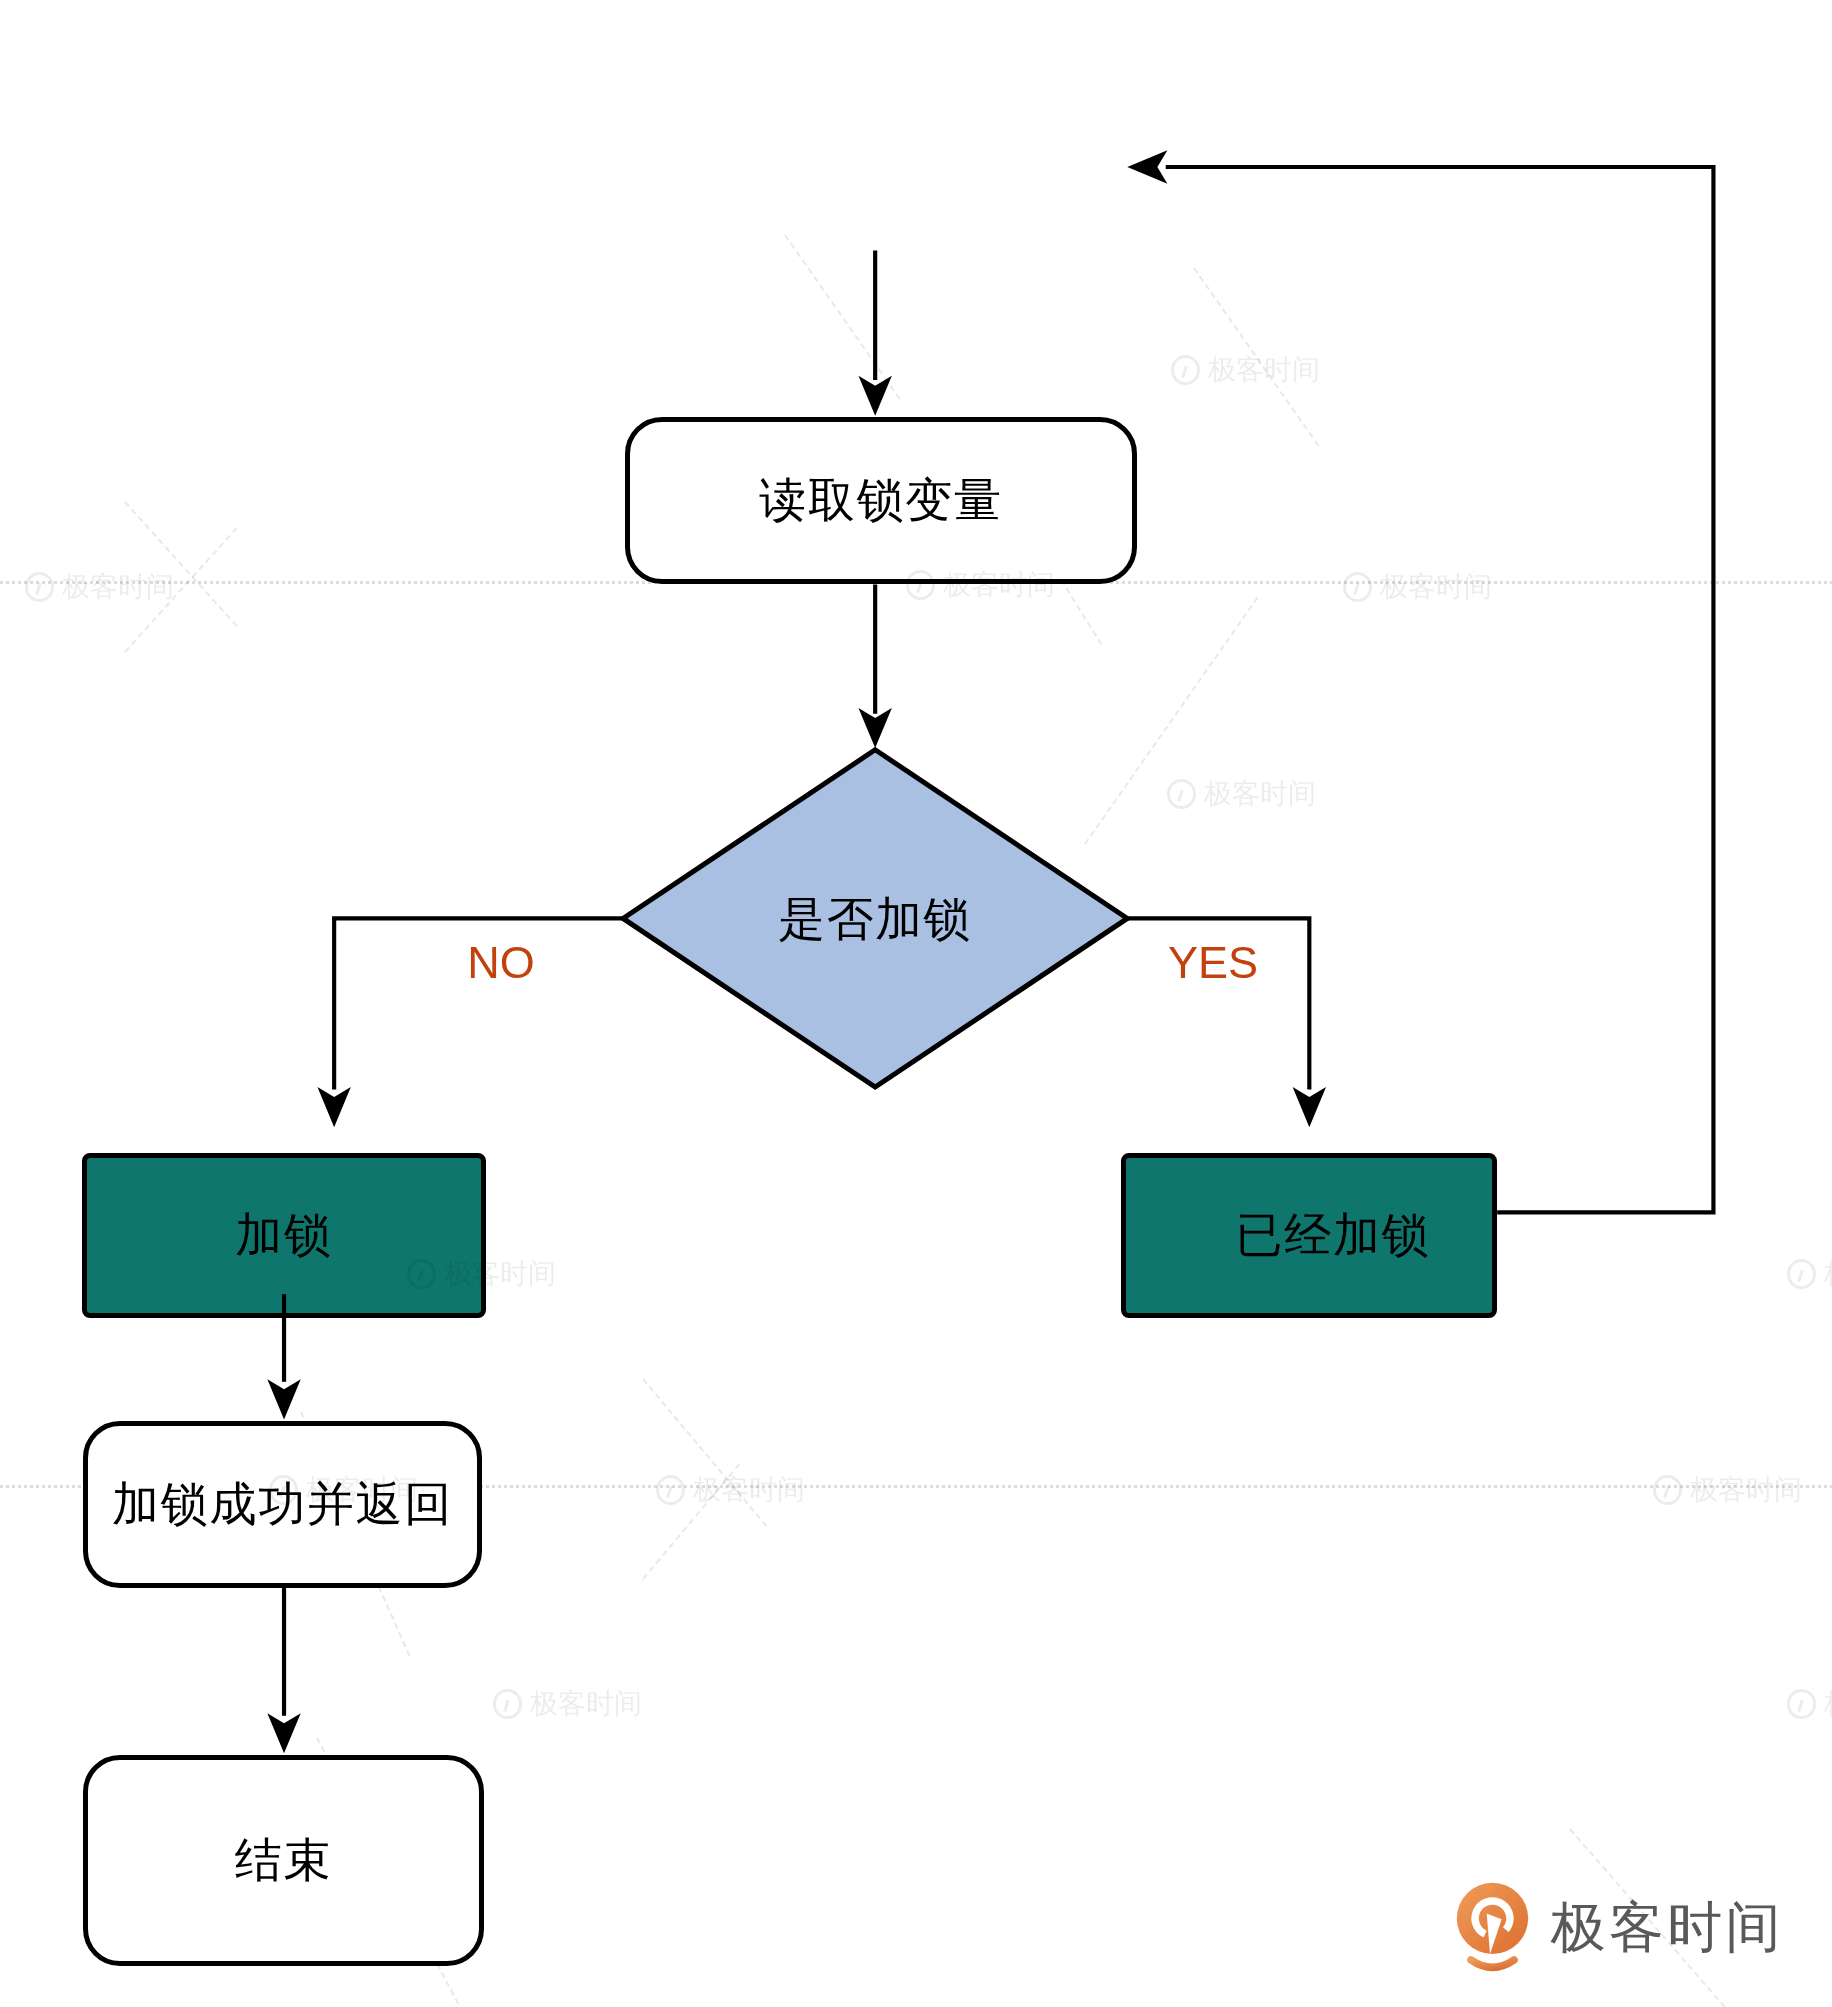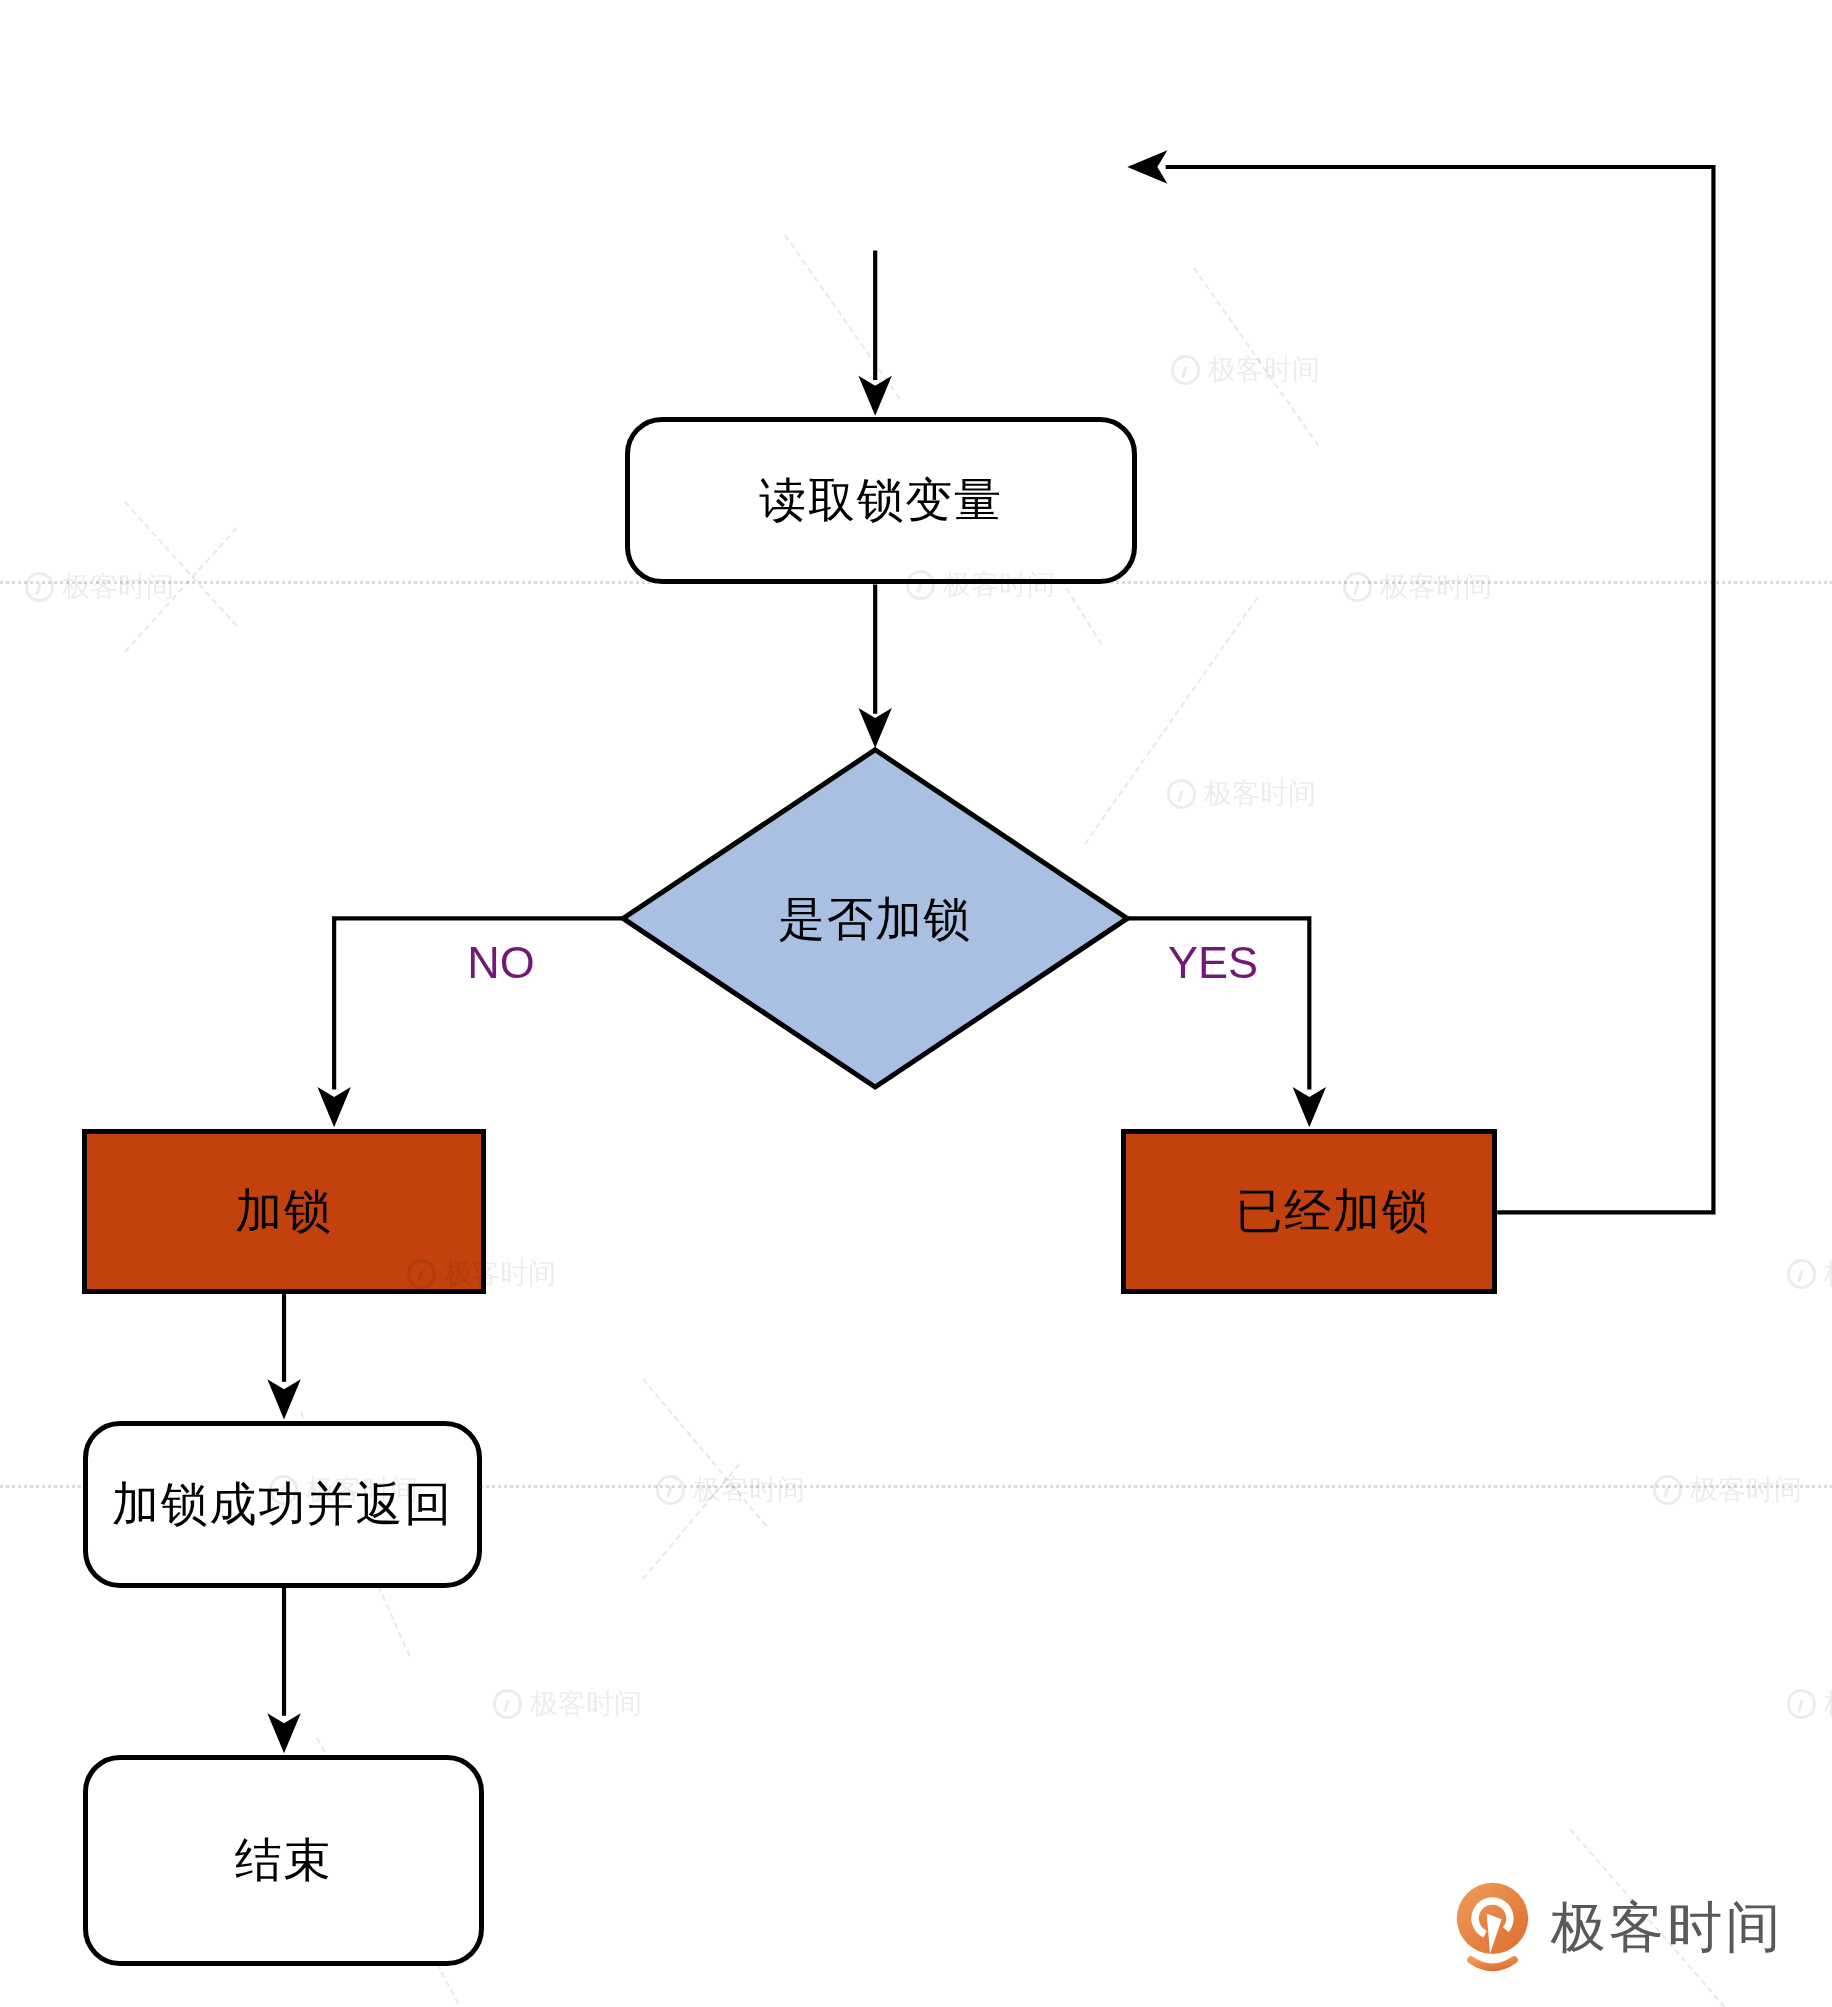--- a/index.html
+++ b/index.html
@@ -10,27 +10,27 @@
   .dotline{position:absolute;left:0;width:1833px;border-top:3.3px dotted #dcdcdc;z-index:0;}
   .diag{position:absolute;border-top:2.5px dashed rgba(0,0,0,0.09);transform-origin:left center;z-index:0;}
 
   
   .node{position:absolute;box-sizing:border-box;border:5px solid #000;
         display:flex;align-items:center;justify-content:center;}
   .node .lbl{position:relative;z-index:5;font-size:47px;font-weight:500;color:#000;
              letter-spacing:1.7px;white-space:nowrap;}
   .terminal{background:#d6e7d5;border-radius:37px;}
   .process{background:#ffffff;border-radius:37px;}
-  .action{background:#c2410c;border-radius:0;}
+  .action{background:#0f766e;border-radius:8px;margin-top:24px;}
 
   
   svg.connectors{position:absolute;left:0;top:0;z-index:3;}
 
   
-  .branch-label{position:absolute;z-index:4;font-size:45px;font-weight:500;color:#701a75;text-align:center;}
+  .branch-label{position:absolute;z-index:4;font-size:45px;font-weight:500;color:#c2410c;text-align:center;}
 
   
   .wm{position:absolute;z-index:2;display:flex;align-items:center;gap:7.5px;
       color:rgba(0,0,0,0.075);font-size:28px;font-weight:500;white-space:nowrap;}
   .wm-ic{position:relative;width:23.4px;height:23.4px;border:3.3px solid currentColor;border-radius:50%;flex:0 0 auto;}
   .wm-ic::after{content:"";position:absolute;left:9.2px;top:7.5px;width:3.3px;height:11.7px;
                 background:currentColor;transform:rotate(18deg);}
 
   
   .logo{position:absolute;left:1451px;top:1880px;z-index:6;display:flex;align-items:center;gap:16.7px;}

